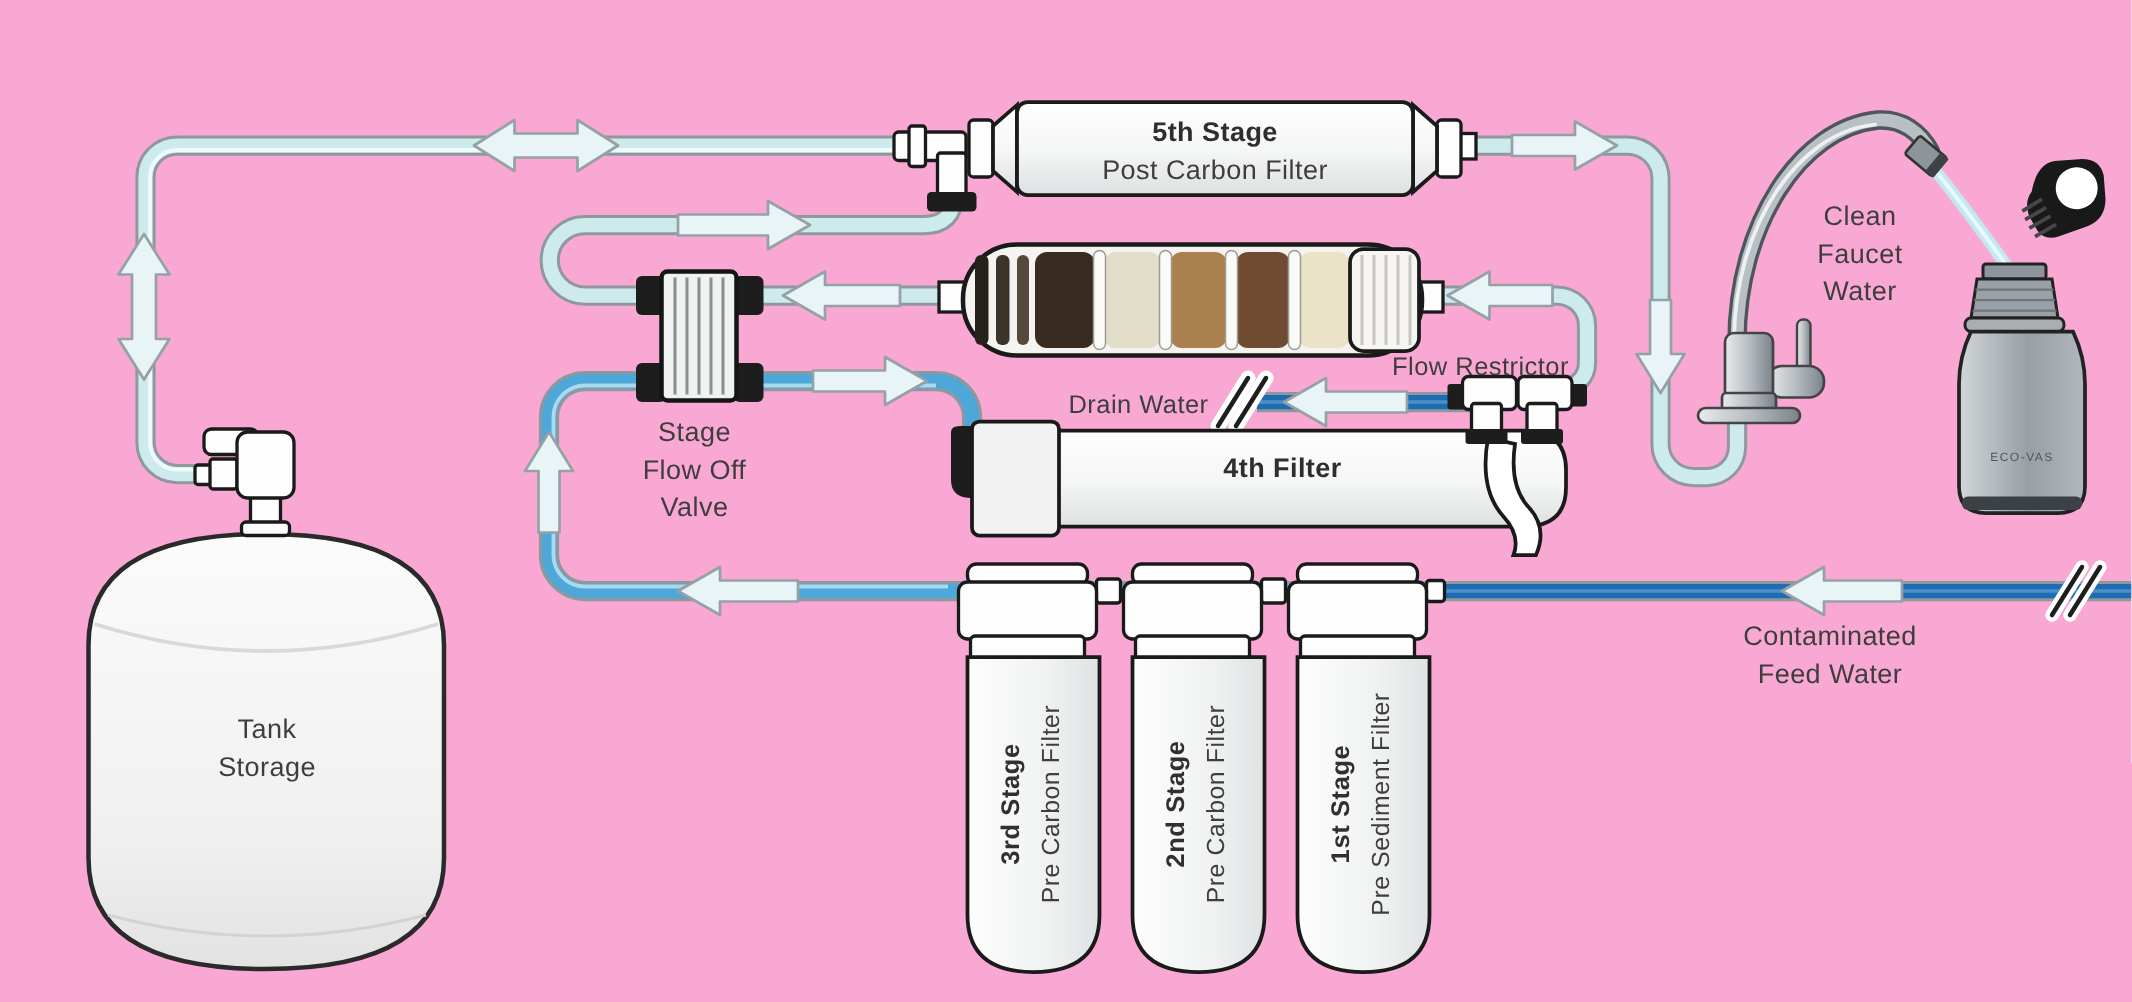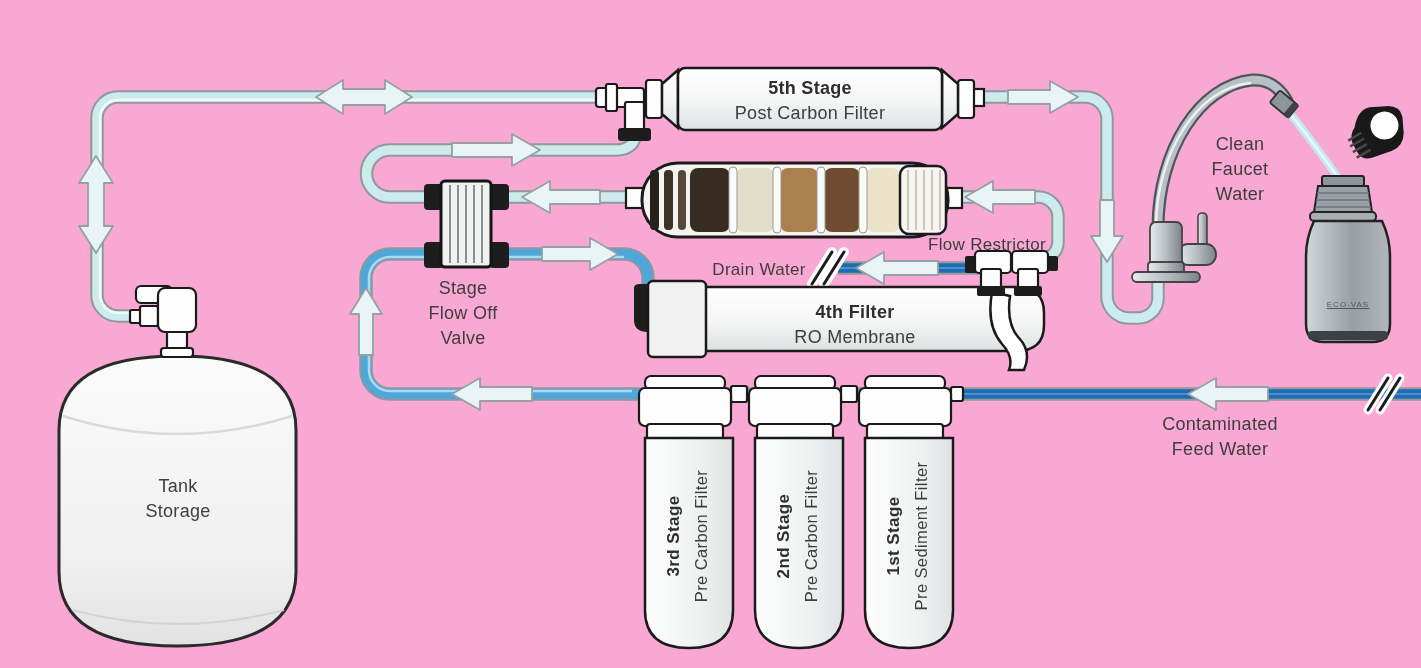--- a/index.html
+++ b/index.html
@@ -6,21 +6,21 @@
   #canvas{position:relative;width:1421px;height:668px;background:#f9a8d4;overflow:hidden;
           font-family:"Liberation Sans",sans-serif;}
   #art{position:absolute;left:0;top:0;}
   .lbl{position:absolute;color:#3e3e3e;text-align:center;letter-spacing:.3px;}
   .t18{font-size:18px;line-height:25px;}
   .t17{font-size:17px;line-height:24px;}
   .b{font-weight:bold;color:#2e2e2e;}
   .vlabel{transform:rotate(-90deg);}
   .vlabel .ln1{font-size:17px;font-weight:bold;line-height:28px;color:#303030;letter-spacing:.4px;}
   .vlabel .ln2{font-size:16.5px;line-height:27px;color:#3e3e3e;letter-spacing:.4px;}
-  .brand{font-size:8px;color:#51565b;letter-spacing:1px;text-decoration:underline;}
+  .brand{font-size:8px;color:#51565b;letter-spacing:1px;}
   
   .po{fill:none;stroke:#8f999d;stroke-width:13.5;}
   .pl{fill:none;stroke:#cdeaec;stroke-width:9.5;}
   .plc{fill:none;stroke:#effafa;stroke-width:2.6;}
   .pb{fill:none;stroke:#4da7d9;stroke-width:9.5;}
   .pbc{fill:none;stroke:#aad9ef;stroke-width:2.6;}
   .pd{fill:none;stroke:#1e6cb2;stroke-width:9.5;}
   .pdc{fill:none;stroke:#4b8fcb;stroke-width:2.2;}
   .arr{fill:#e9f4f6;stroke:#95a1a5;stroke-width:1.8;stroke-linejoin:round;}
   .v{fill:url(#gv);stroke:#1a1a1a;stroke-width:2.5;}
@@ -268,21 +268,20 @@
   </g>
 </svg>
 
 <div class="lbl t18" style="left:700px;top:76px;width:220px;">
   <div class="b">5th Stage</div>
   <div>Post Carbon Filter</div>
 </div>
 
 <div class="lbl t18" style="left:745px;top:300px;width:220px;">
   <div class="b">4th Filter</div>
-  <div>RO Membrane</div>
 </div>
 
 <div class="lbl t18" style="left:383px;top:276px;width:160px;">
   <div>Stage</div>
   <div>Flow Off</div>
   <div>Valve</div>
 </div>
 
 <div class="lbl t18" style="left:98px;top:474px;width:160px;">
   <div>Tank</div>

